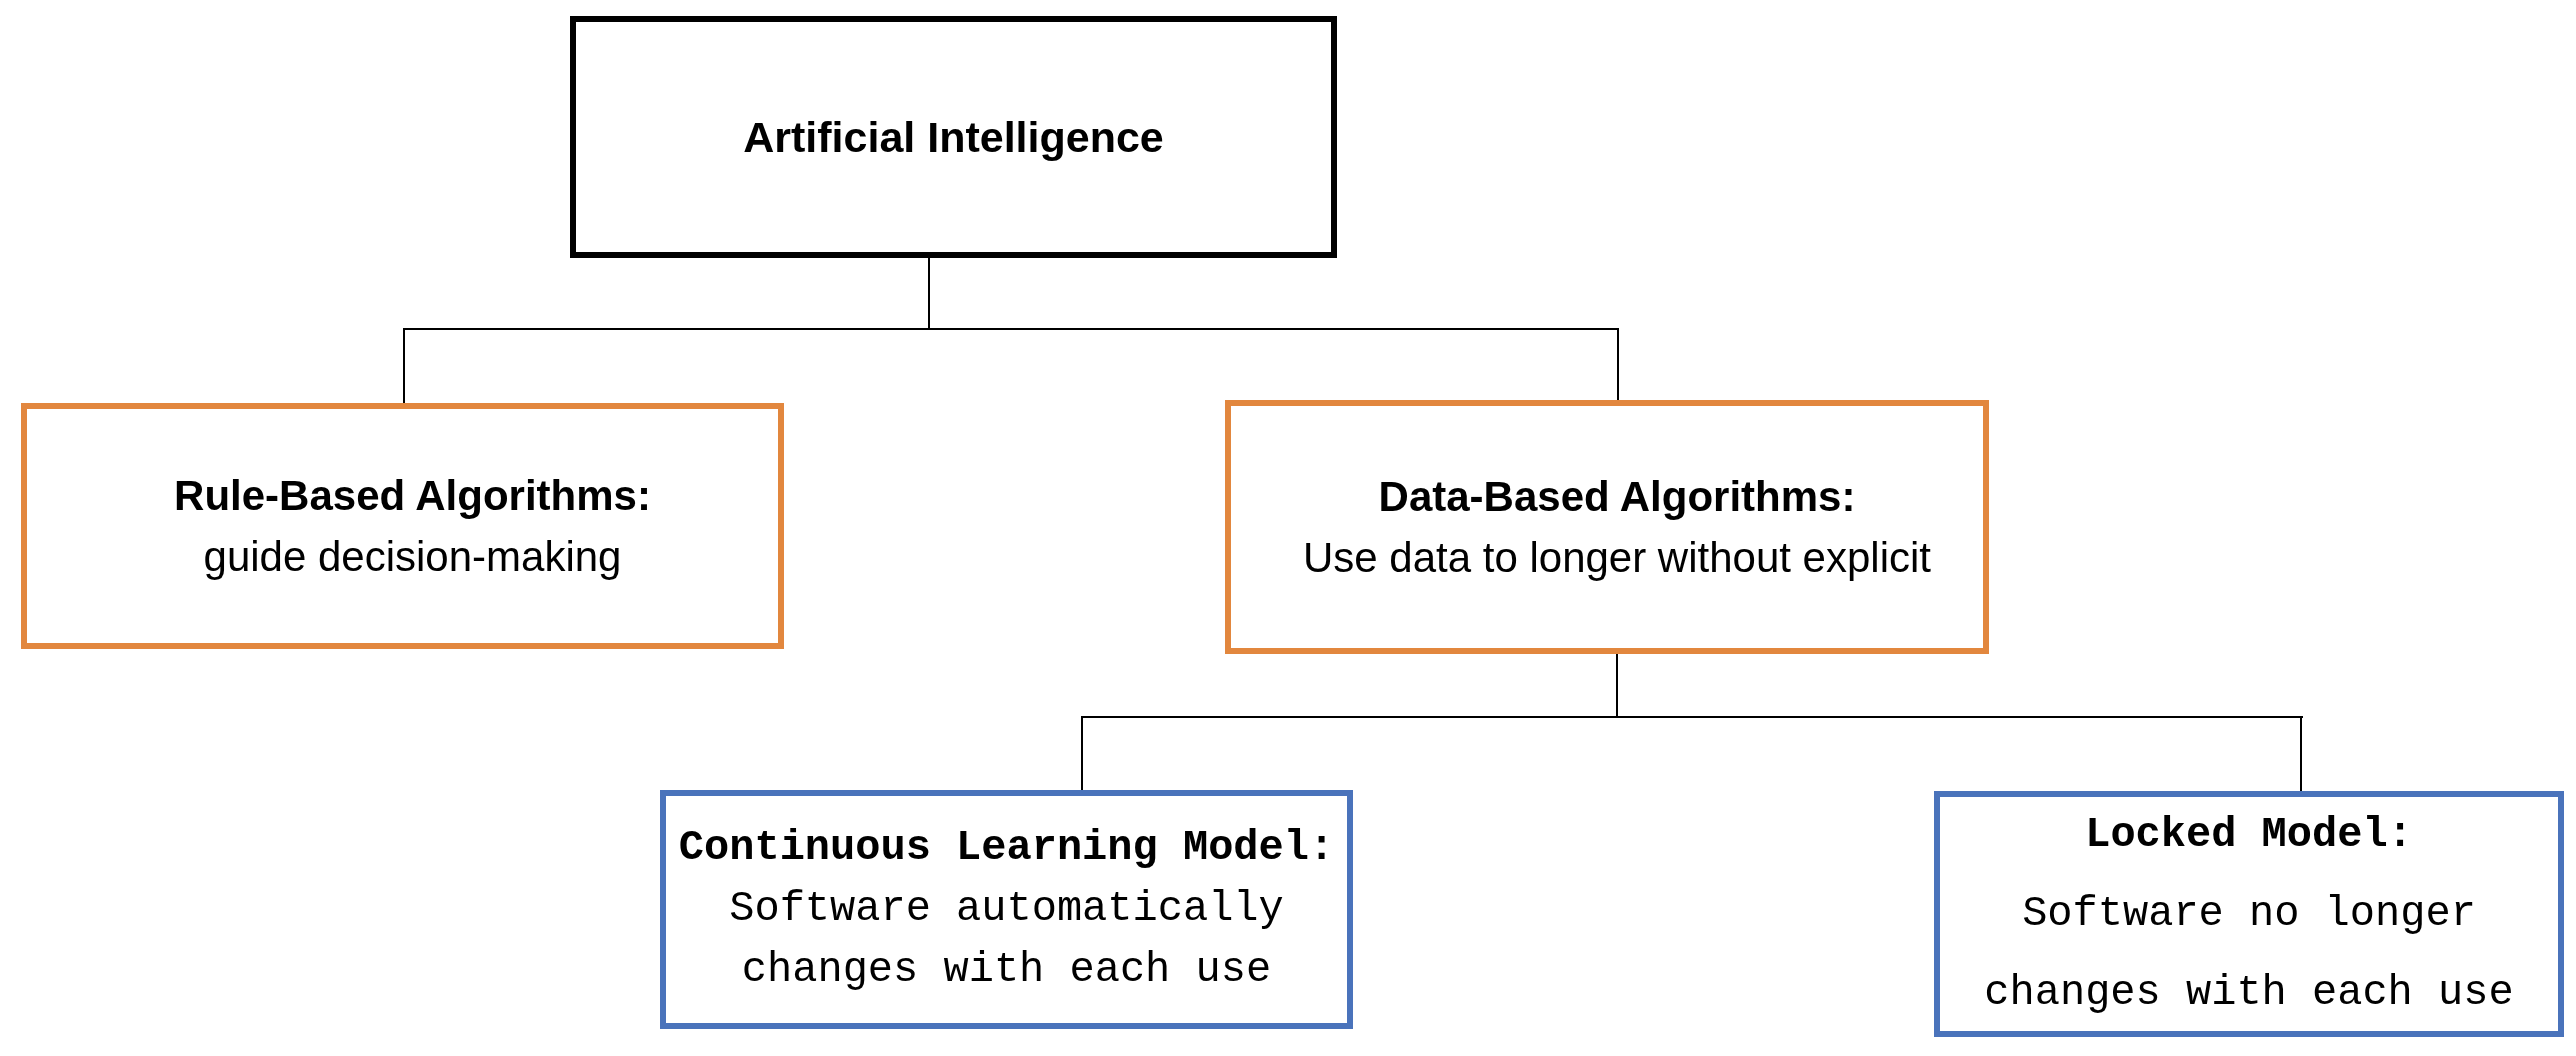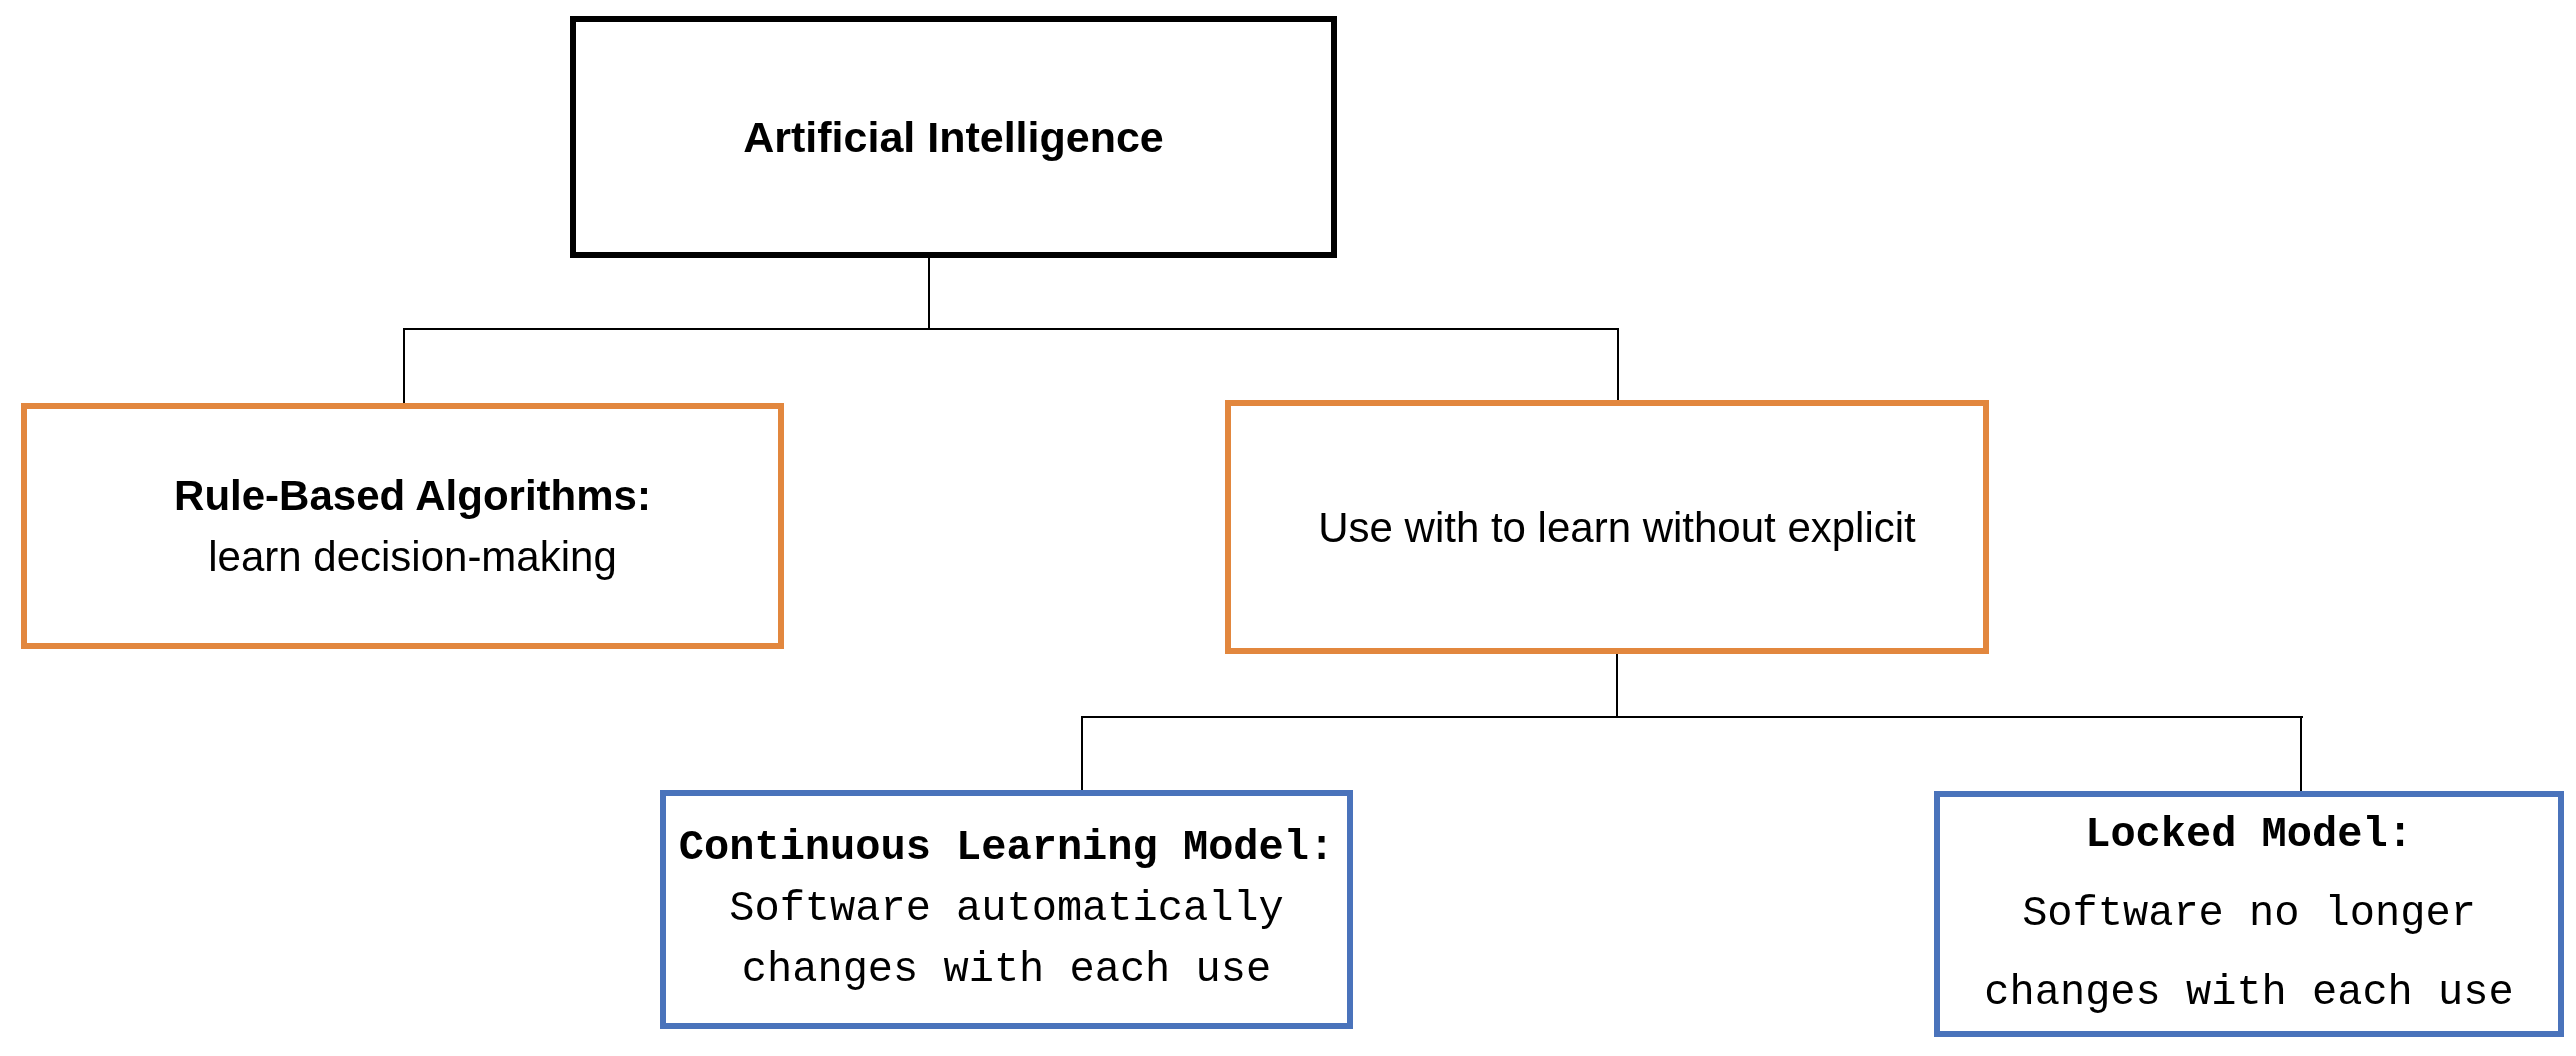--- a/index.html
+++ b/index.html
@@ -73,25 +73,26 @@
     <div class="title">Artificial Intelligence</div>
   </div>
 
   <div class="line v c1-stem"></div>
   <div class="line h c1-bar"></div>
   <div class="line v c1-drop-left"></div>
   <div class="line v c1-drop-right"></div>
 
   <div class="node node-branch node-rule-based">
     <div class="title">Rule-Based Algorithms:</div>
-    <div class="body-line">learn decision-making</div>
+    <div class="body-line">guide decision-making</div>
   </div>
 
   <div class="node node-branch node-data-based">
-    <div class="body-line">Use with to learn without explicit</div>
+    <div class="title">Data-Based Algorithms:</div>
+    <div class="body-line">Use data to longer without explicit</div>
   </div>
 
   <div class="line v c2-stem"></div>
   <div class="line h c2-bar"></div>
   <div class="line v c2-drop-left"></div>
   <div class="line v c2-drop-right"></div>
 
   <div class="node node-leaf node-continuous">
     <div class="title">Continuous Learning Model:</div>
     <div class="body-line">Software automatically</div>

